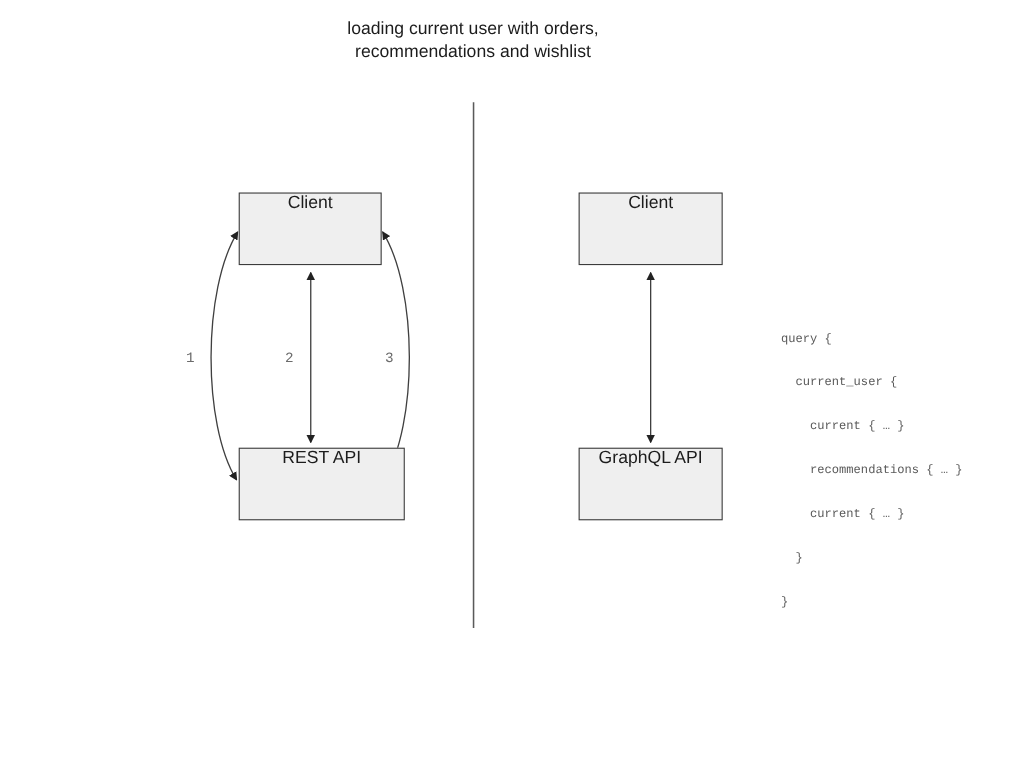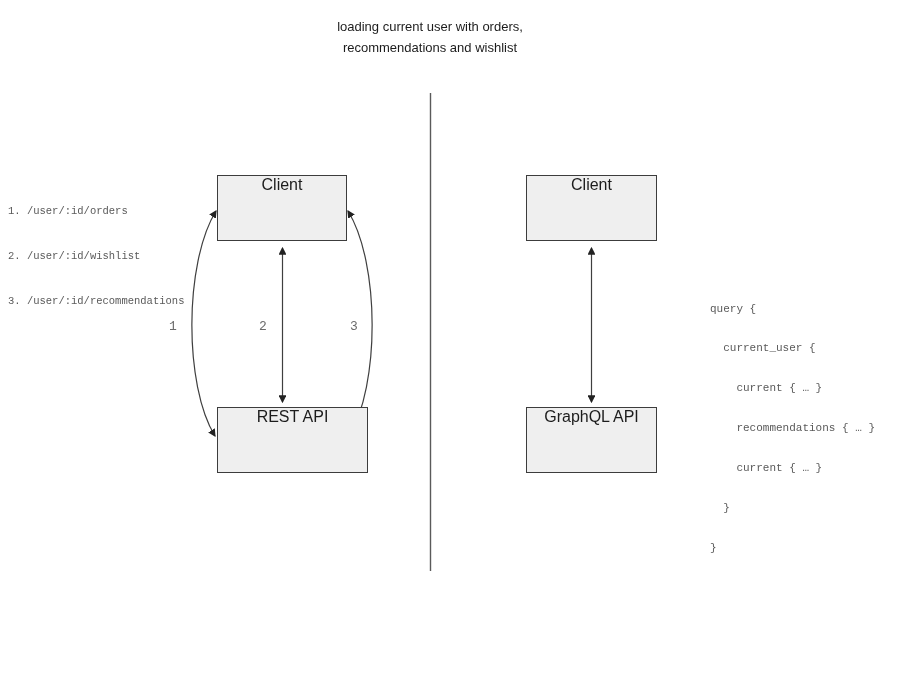--- a/index.html
+++ b/index.html
@@ -15,21 +15,21 @@
     position:relative;
     width:917px;height:689px;
     background:#ffffff;
     overflow:hidden;
     font-family:"Liberation Sans", sans-serif;
   }
   .title{
     position:absolute;
     left:0; top:16px; width:860px;
     text-align:center;
-    font-size:13px;
+    font-size:16px;
     line-height:21px;
     color:var(--title-text);
   }
   .layer{
     position:absolute; left:0; top:0;
   }
   .box{
     position:absolute;
     box-sizing:border-box;
     background:var(--box-fill);
@@ -87,25 +87,20 @@
 
     <path d="M 216 211 C 184 263 184 386 215 436" fill="none" stroke="#3f3f3f" stroke-width="1.2" marker-start="url(#ah)" marker-end="url(#ah)"></path>
 
     <line x1="282.5" y1="248" x2="282.5" y2="402" stroke="#3f3f3f" stroke-width="1.2" marker-start="url(#ah)" marker-end="url(#ah)"></line>
 
     <path d="M 348 211 C 380 263 380 386 349 436" fill="none" stroke="#3f3f3f" stroke-width="1.2" marker-start="url(#ah)" marker-end="url(#ah)"></path>
 
     <line x1="591.5" y1="248" x2="591.5" y2="402" stroke="#3f3f3f" stroke-width="1.2" marker-start="url(#ah)" marker-end="url(#ah)"></line>
   </svg>
 
-  <div class="endpoints mono">
-    <div>1. /user/:id/orders</div>
-    <div>2. /user/:id/wishlist</div>
-    <div>3. /user/:id/recommendations</div>
-  </div>
 
   <div class="box box-left-client">
     <span>Client</span>
   </div>
   <div class="box box-left-api">
     <span>REST API</span>
   </div>
 
   <span class="arrow-label lbl-1">1</span>
   <span class="arrow-label lbl-2">2</span>

